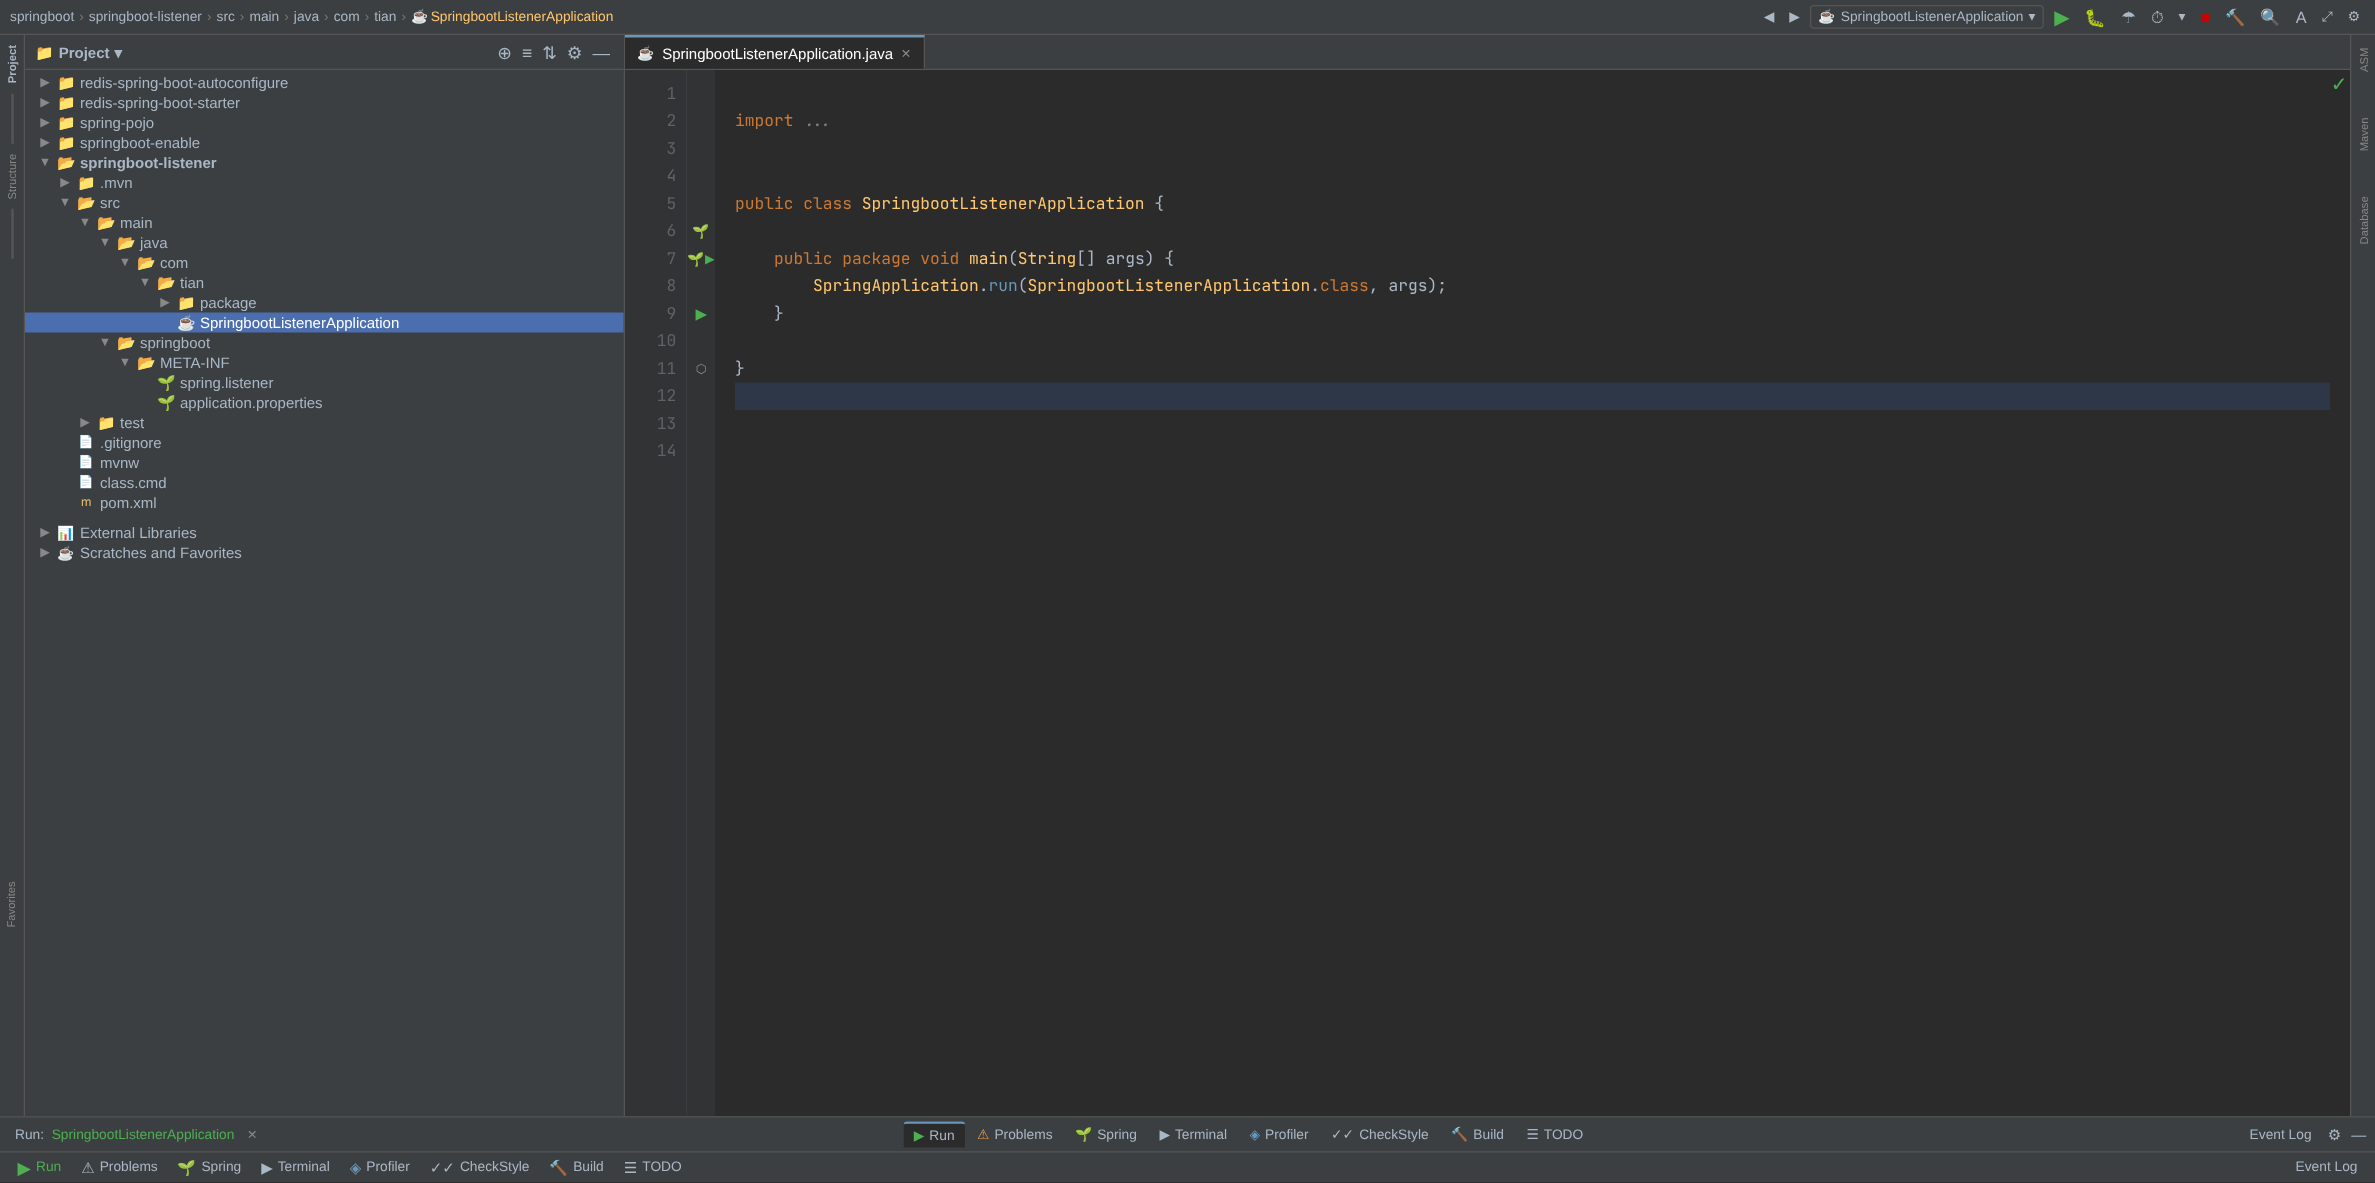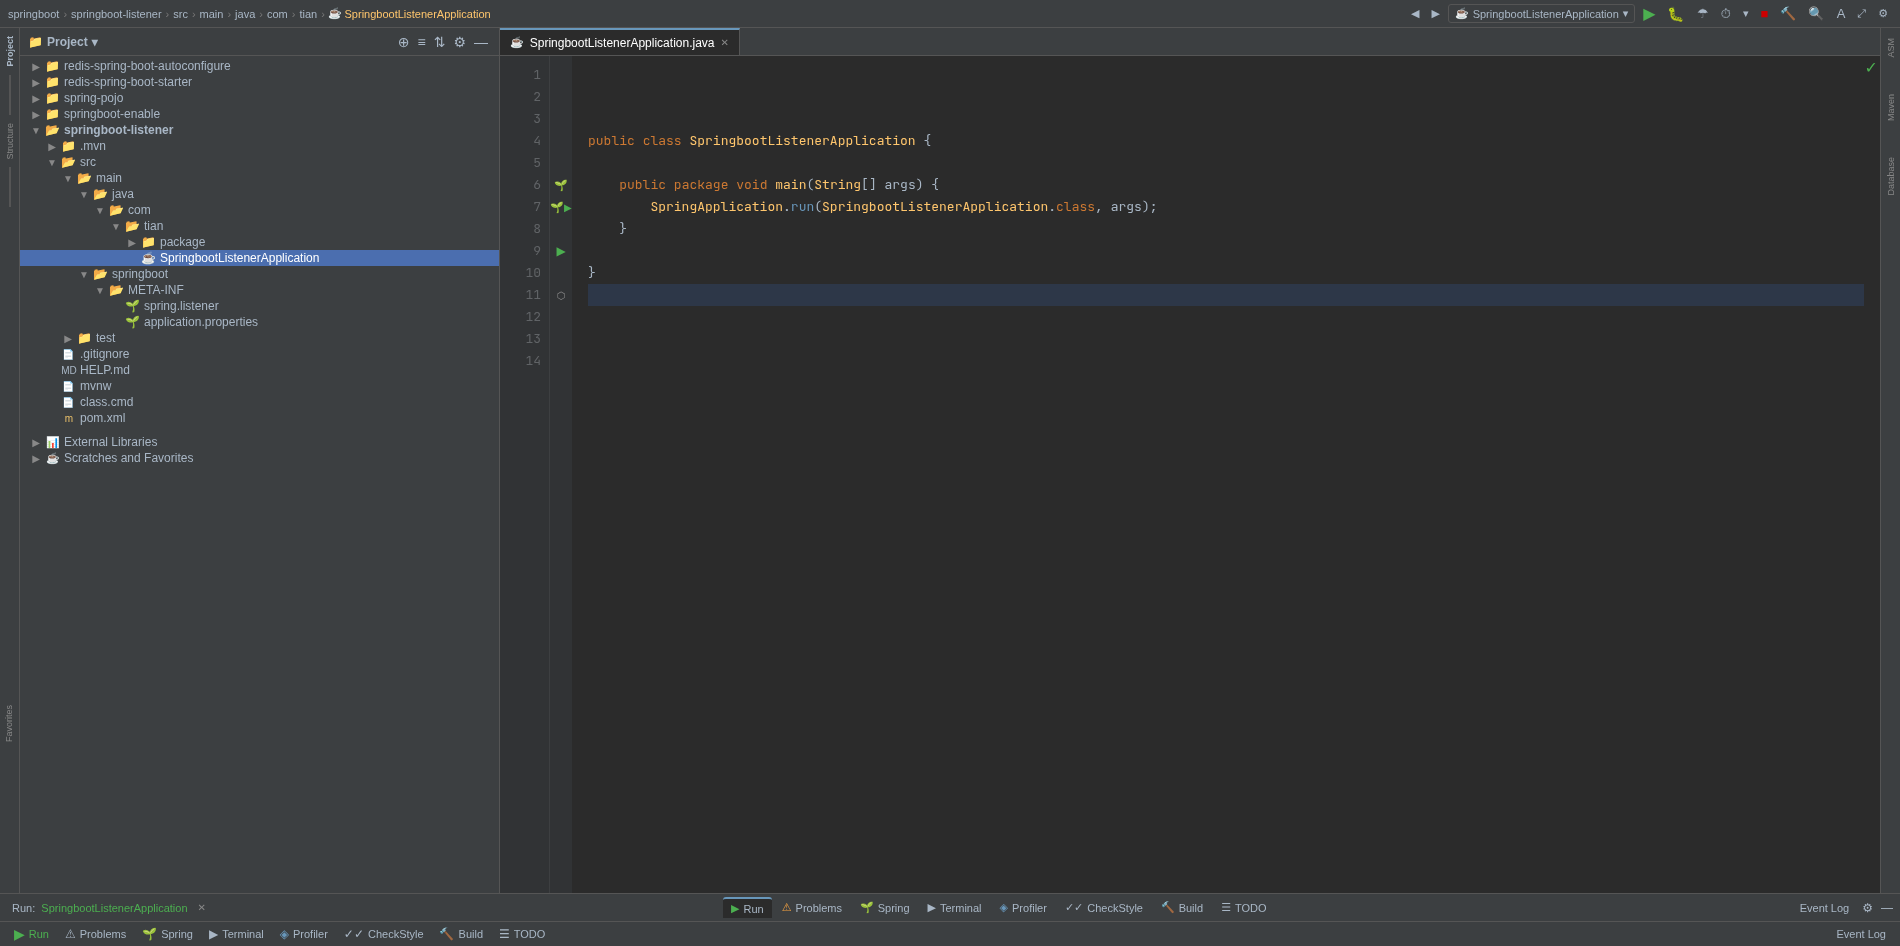--- a/index.html
+++ b/index.html
@@ -542,26 +542,20 @@
         <span>test</span>
       </div>
 
       <div class="tree-item">
         <span class="indent" style="width:24px;"></span>
         <span class="arrow" style="width:16px;"></span>
         <span class="icon" style="font-size:10px;">📄</span>
         <span>.gitignore</span>
       </div>
 
-      <div class="tree-item">
-        <span class="indent" style="width:24px;"></span>
-        <span class="arrow" style="width:16px;"></span>
-        <span class="icon" style="font-size:10px; color:#a9b7c6;">MD</span>
-        <span>HELP.md</span>
-      </div>
 
       <div class="tree-item">
         <span class="indent" style="width:24px;"></span>
         <span class="arrow" style="width:16px;"></span>
         <span class="icon" style="font-size:10px;">📄</span>
         <span>mvnw</span>
       </div>
 
       <div class="tree-item">
         <span class="indent" style="width:24px;"></span>
@@ -648,20 +642,23 @@
         <div class="gutter-item"></div>
         <div class="gutter-item"></div>
         <div class="gutter-item"></div>
       </div>
 
       <div class="code-content">
 
 
         <div class="code-line">&nbsp;</div>
 
+        <div class="code-line">
+          <span class="kw">import</span>&nbsp;<span class="cmt">...</span>
+        </div>
 
         <div class="code-line">&nbsp;</div>
 
         <div class="code-line">&nbsp;</div>
 
 
         <div class="code-line">
           <span class="kw">public</span>&nbsp;<span class="kw">class</span>&nbsp;<span class="cls">SpringbootListenerApplication</span>&nbsp;<span class="punc">{</span>
         </div>
 

